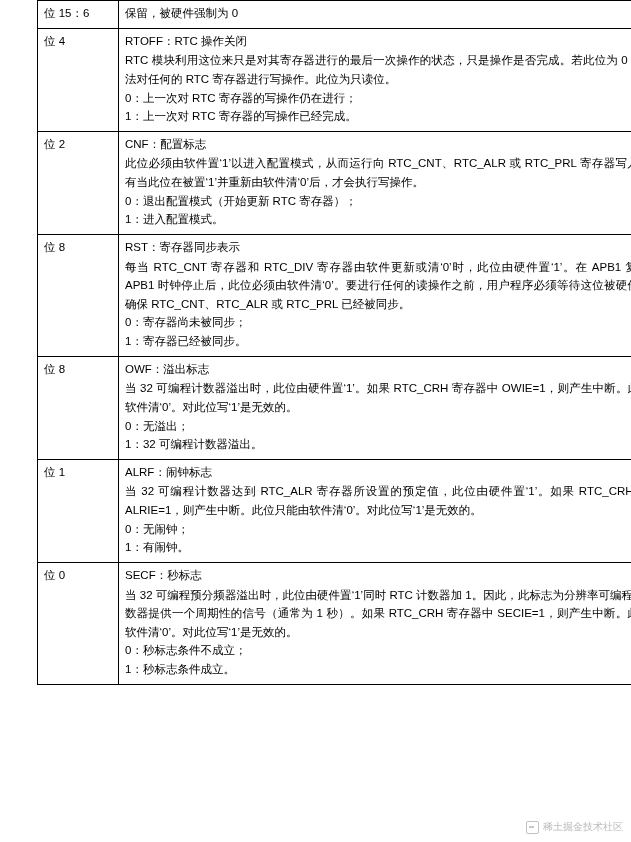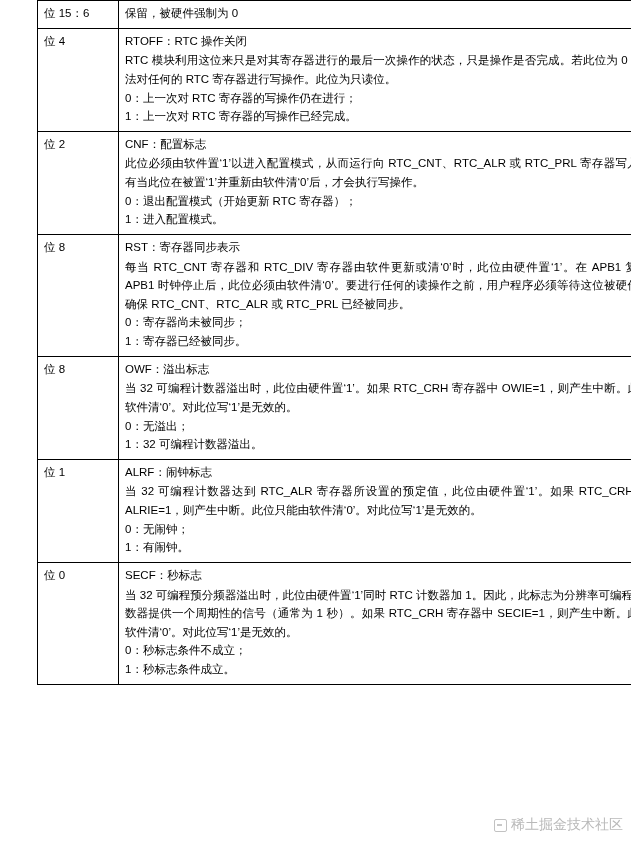--- a/index.html
+++ b/index.html
@@ -54,21 +54,21 @@
   .para + .para {
     margin-top: 0px;
   }
   .single-line {
     margin: 0;
   }
   .watermark {
     position: absolute;
     right: 8px;
     bottom: 8px;
-    font-size: 14px;
+    font-size: 10px;
     color: #b9b9b9;
     display: flex;
     align-items: center;
     gap: 4px;
     pointer-events: none;
   }
   .watermark .wm-icon {
     display: inline-block;
     width: 11px;
     height: 11px;

